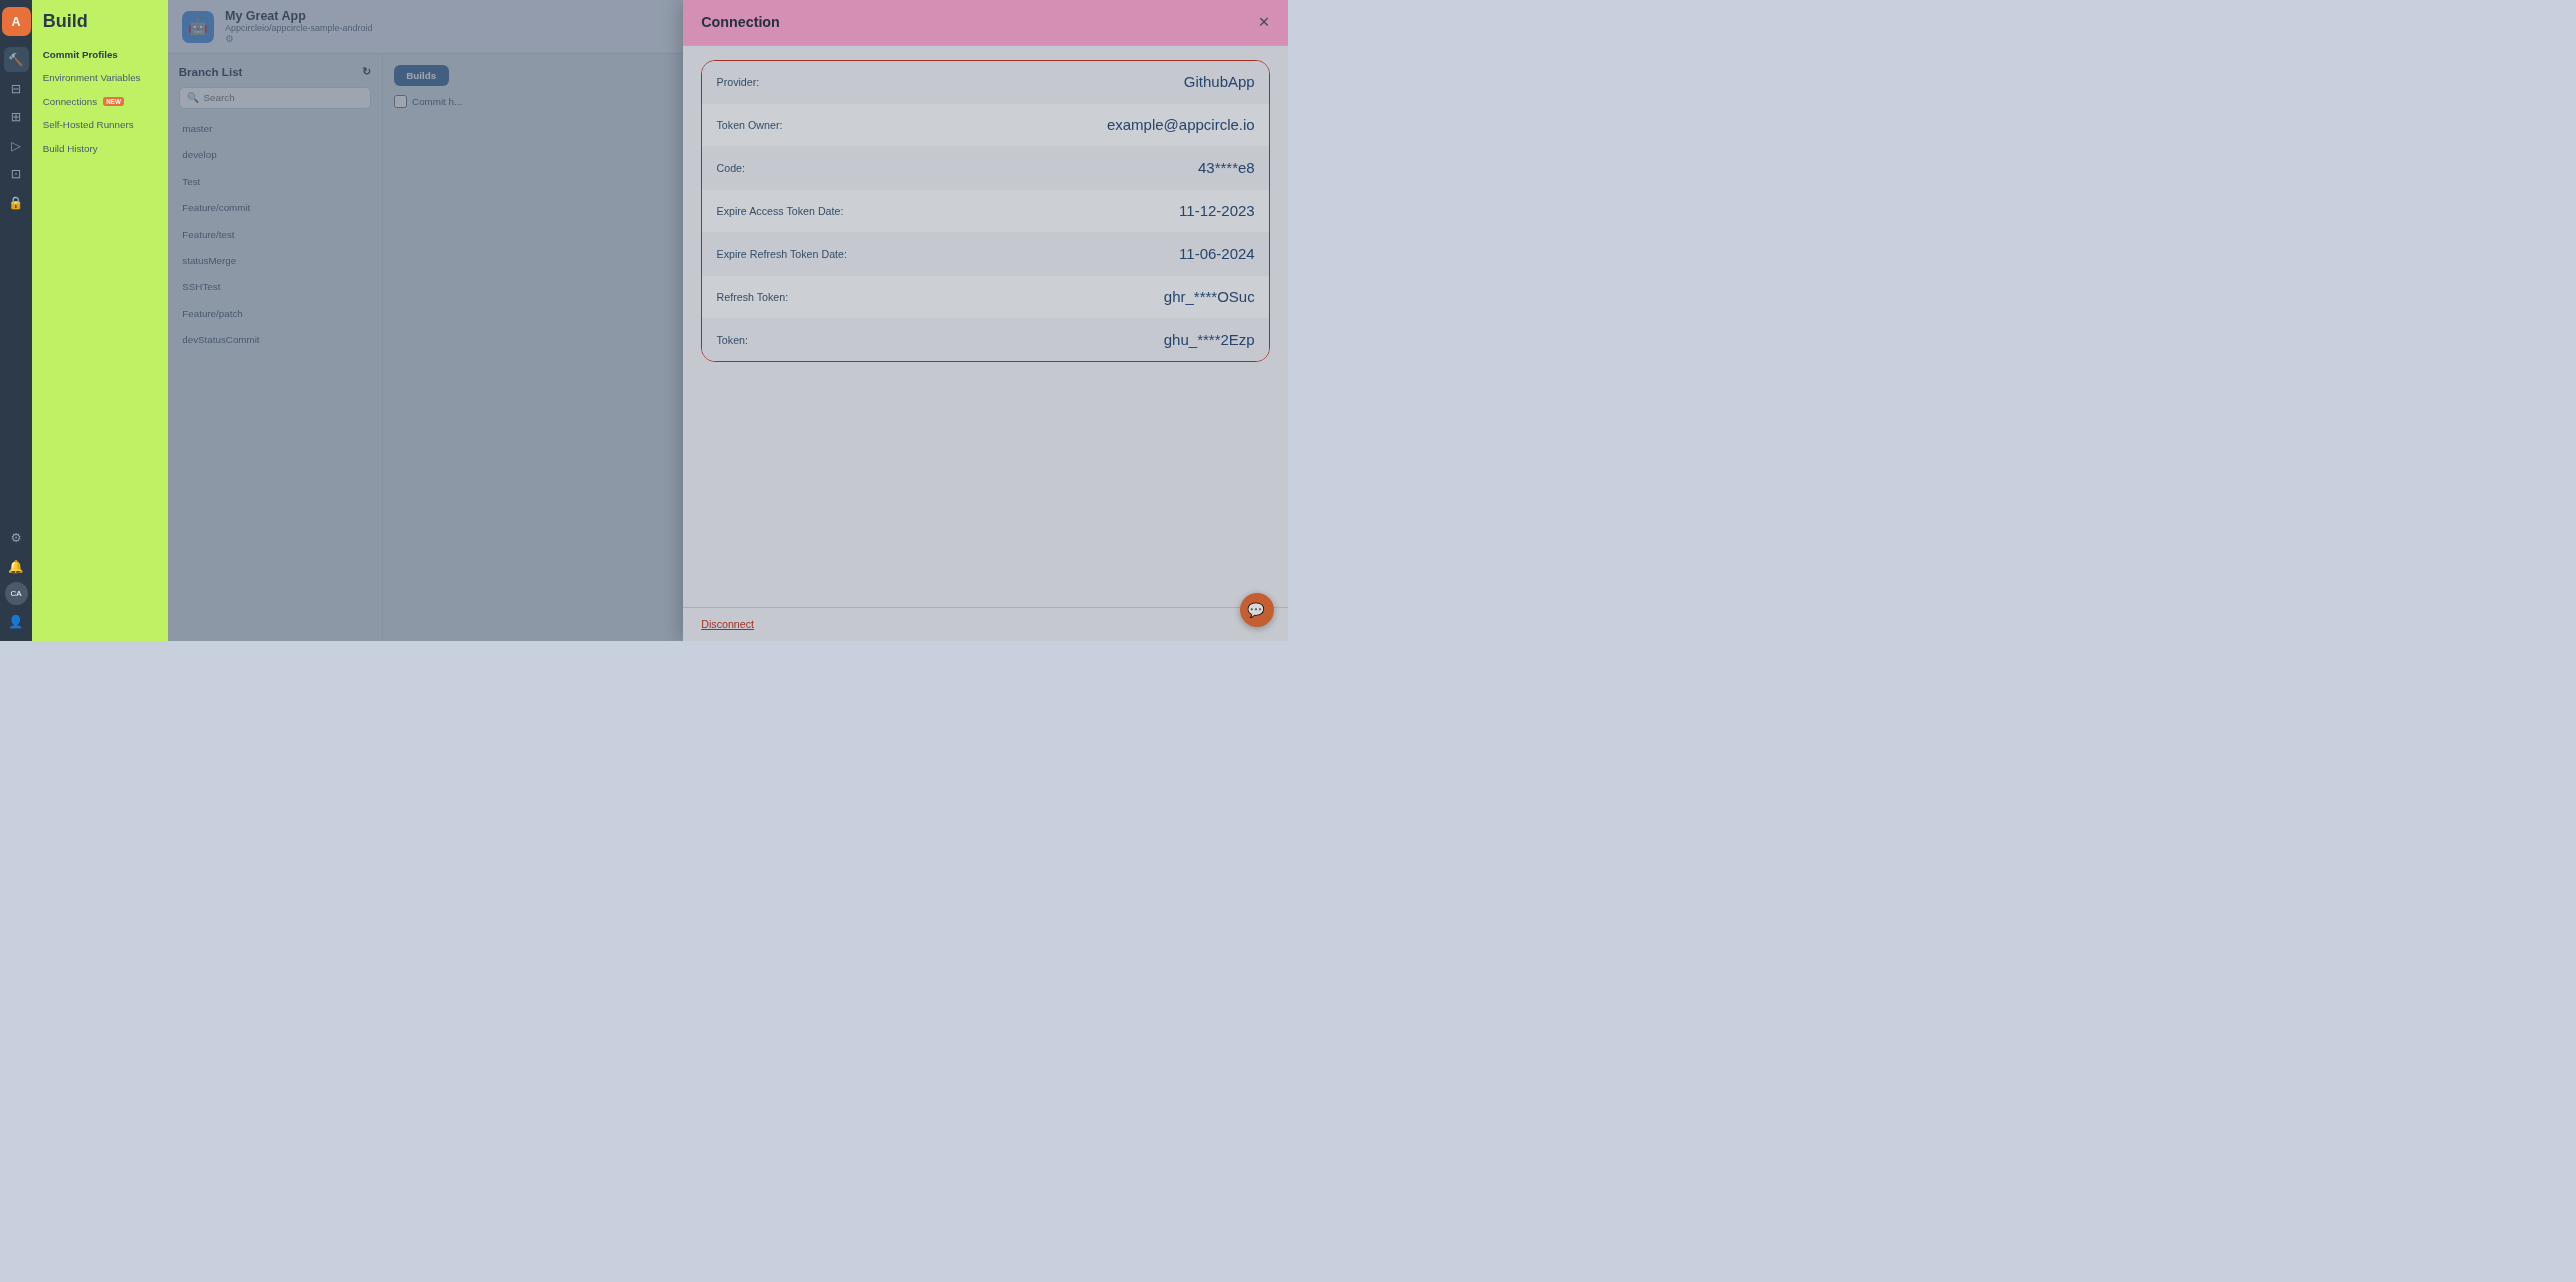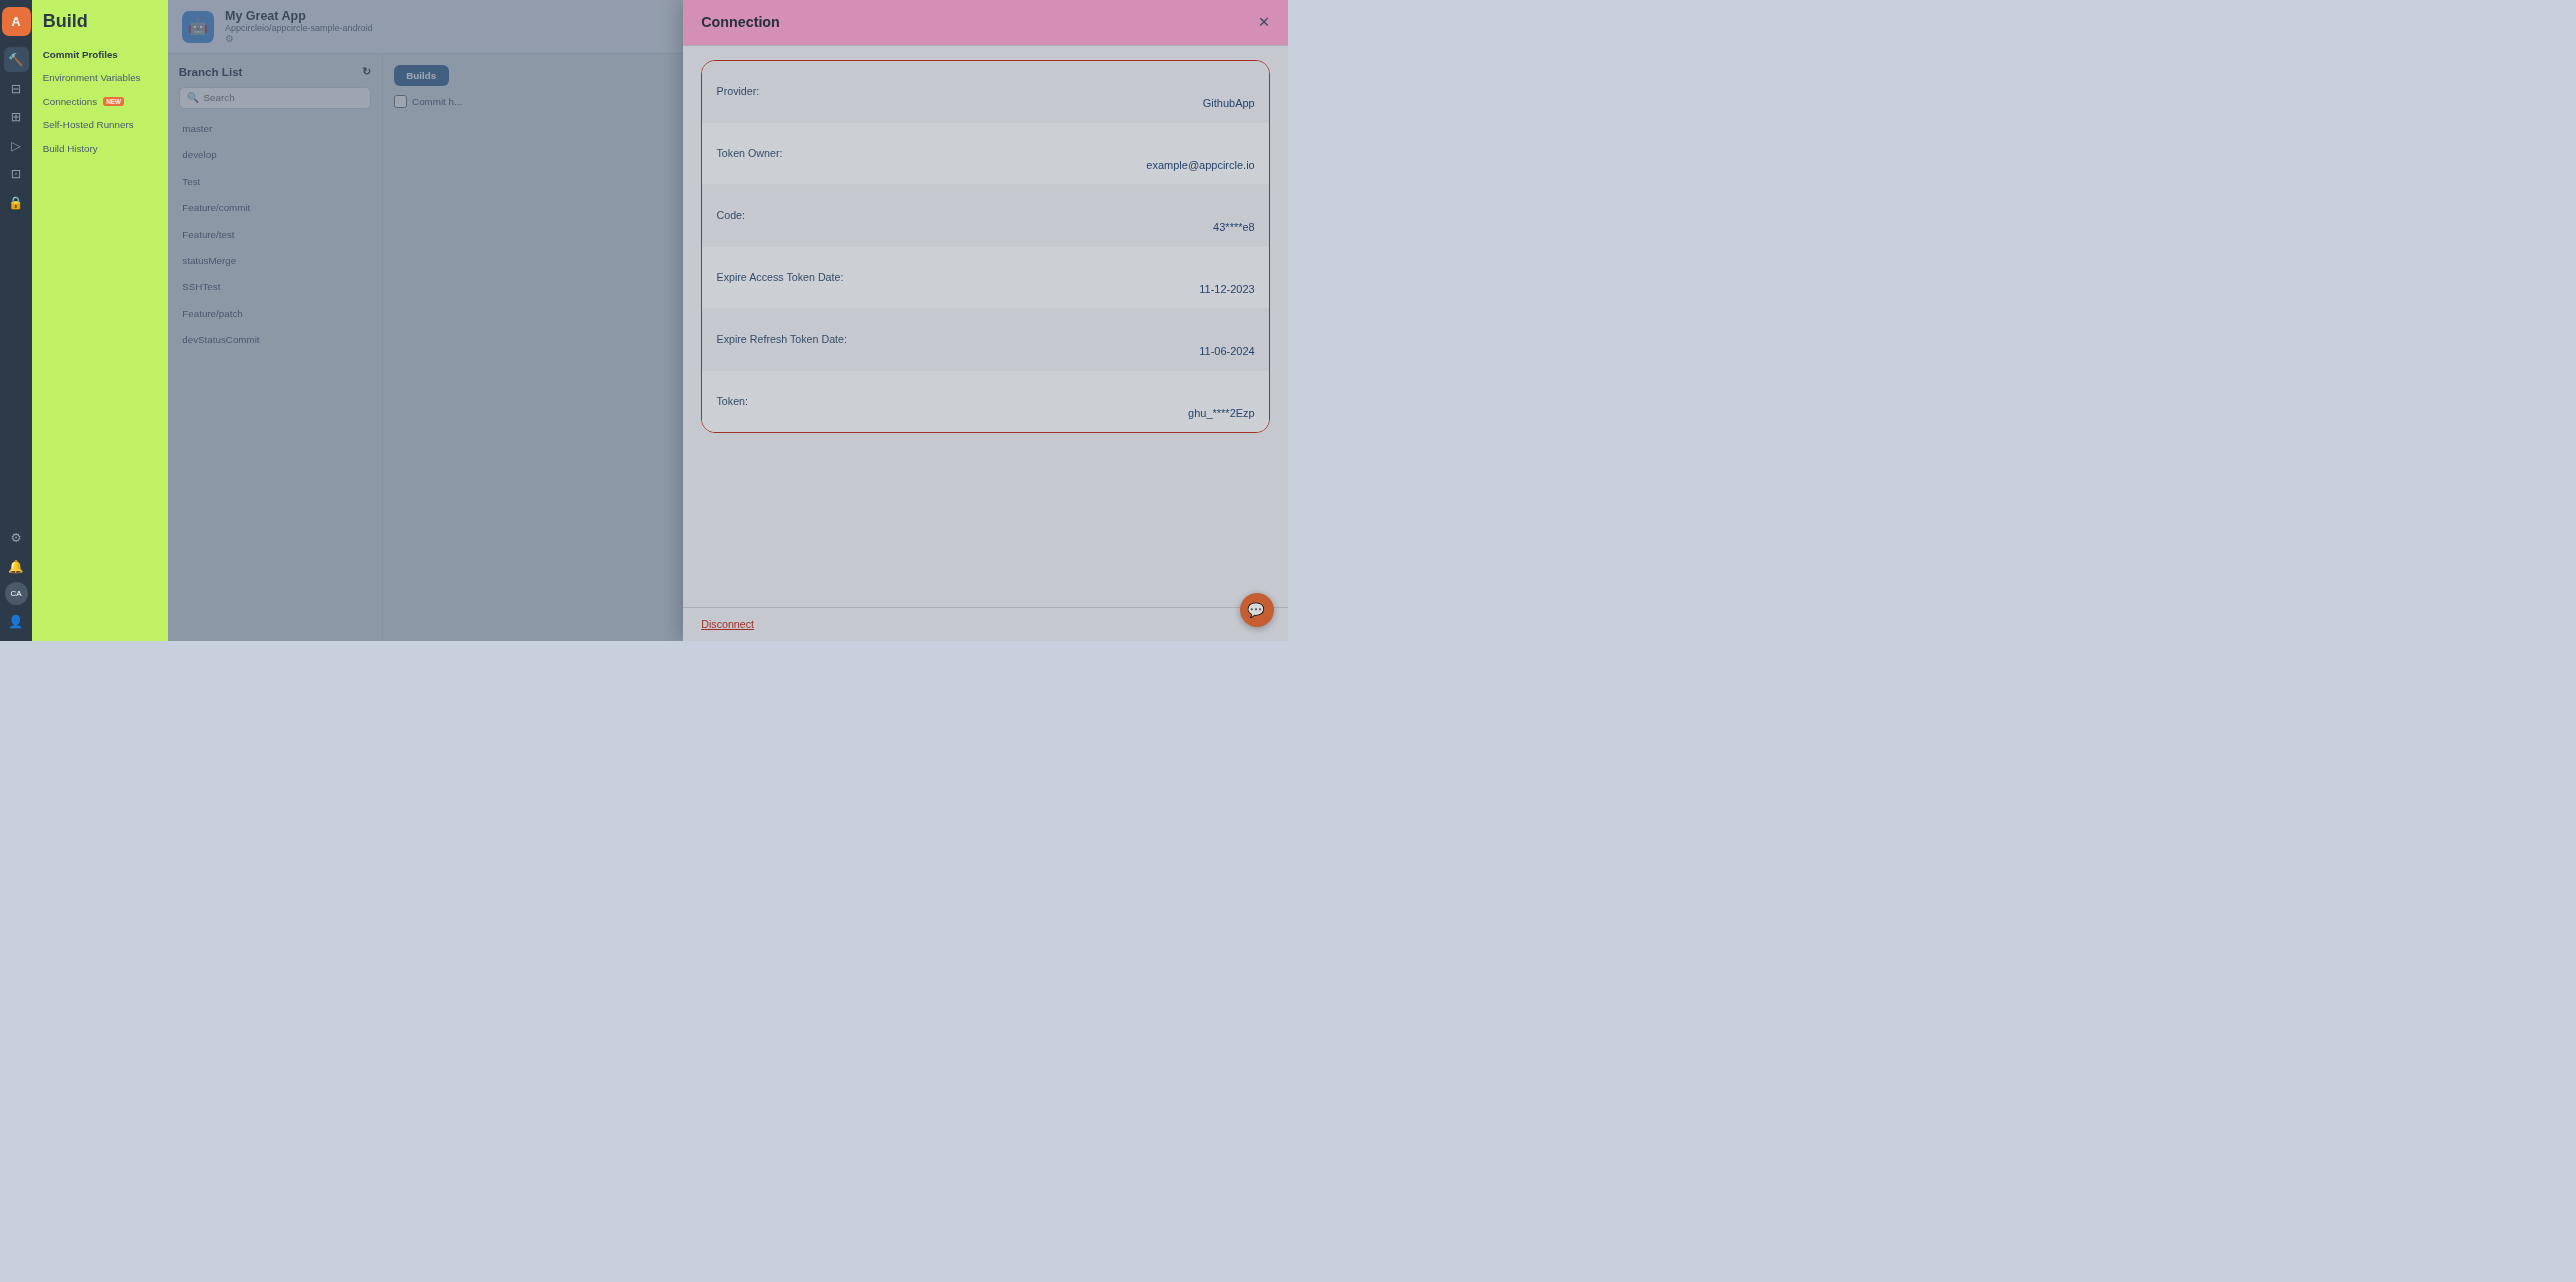--- a/index.html
+++ b/index.html
@@ -218,24 +218,23 @@
     }
     .connection-row:last-child { border-bottom: none; }
     .connection-row:nth-child(even) { background: #f0f3f8; }
     .connection-row:nth-child(odd) { background: #e8ecf4; }
     .conn-label {
       font-size: 10.7px;
       color: #3d5a7a;
       font-weight: 500;
     }
     .conn-value {
-      font-size: 11px;
+      font-size: 15px;
       color: #2d5080;
       font-weight: 500;
-      margin-top: 24px;
     }
 
     
     .dialog-footer {
       padding: 10.7px 18px;
       border-top: 0.9px solid #c8cdd8;
       display: flex; justify-content: flex-start; align-items: center;
     }
     .disconnect-link {
       color: #c0392b;
@@ -368,20 +367,24 @@
         </div>
         <div class="connection-row">
           <span class="conn-label">Expire Access Token Date:</span>
           <span class="conn-value">11-12-2023</span>
         </div>
         <div class="connection-row">
           <span class="conn-label">Expire Refresh Token Date:</span>
           <span class="conn-value">11-06-2024</span>
         </div>
         <div class="connection-row">
+          <span class="conn-label">Refresh Token:</span>
+          <span class="conn-value">ghr_****OSuc</span>
+        </div>
+        <div class="connection-row">
           <span class="conn-label">Token:</span>
           <span class="conn-value">ghu_****2Ezp</span>
         </div>
       </div>
     </div>
     <div class="dialog-footer">
       <button class="disconnect-link">Disconnect</button>
     </div>
   </div>
 

